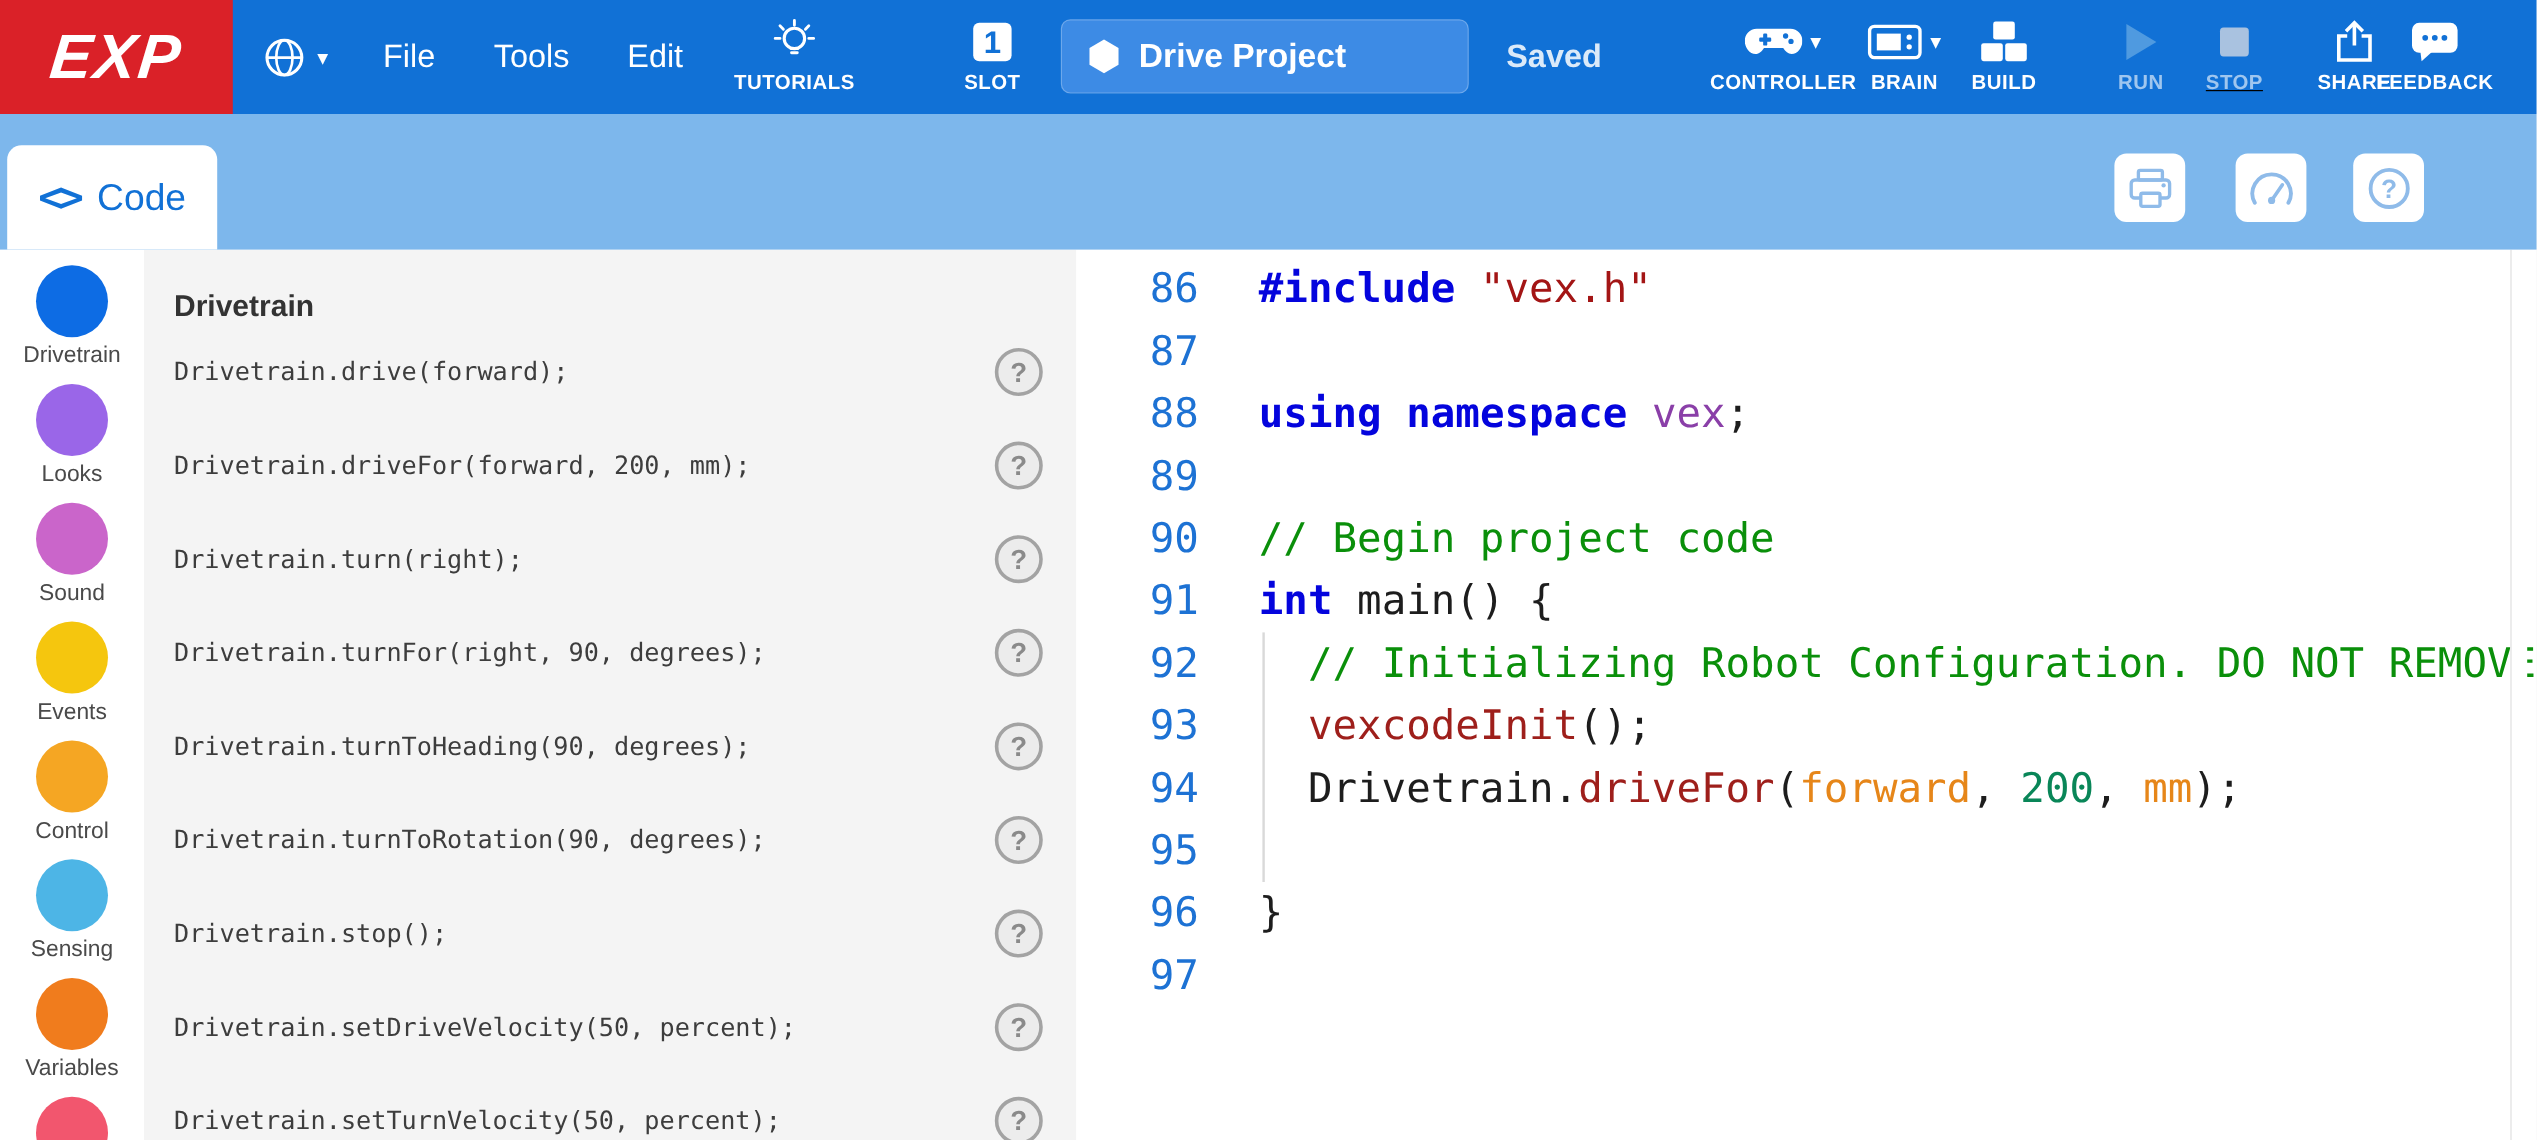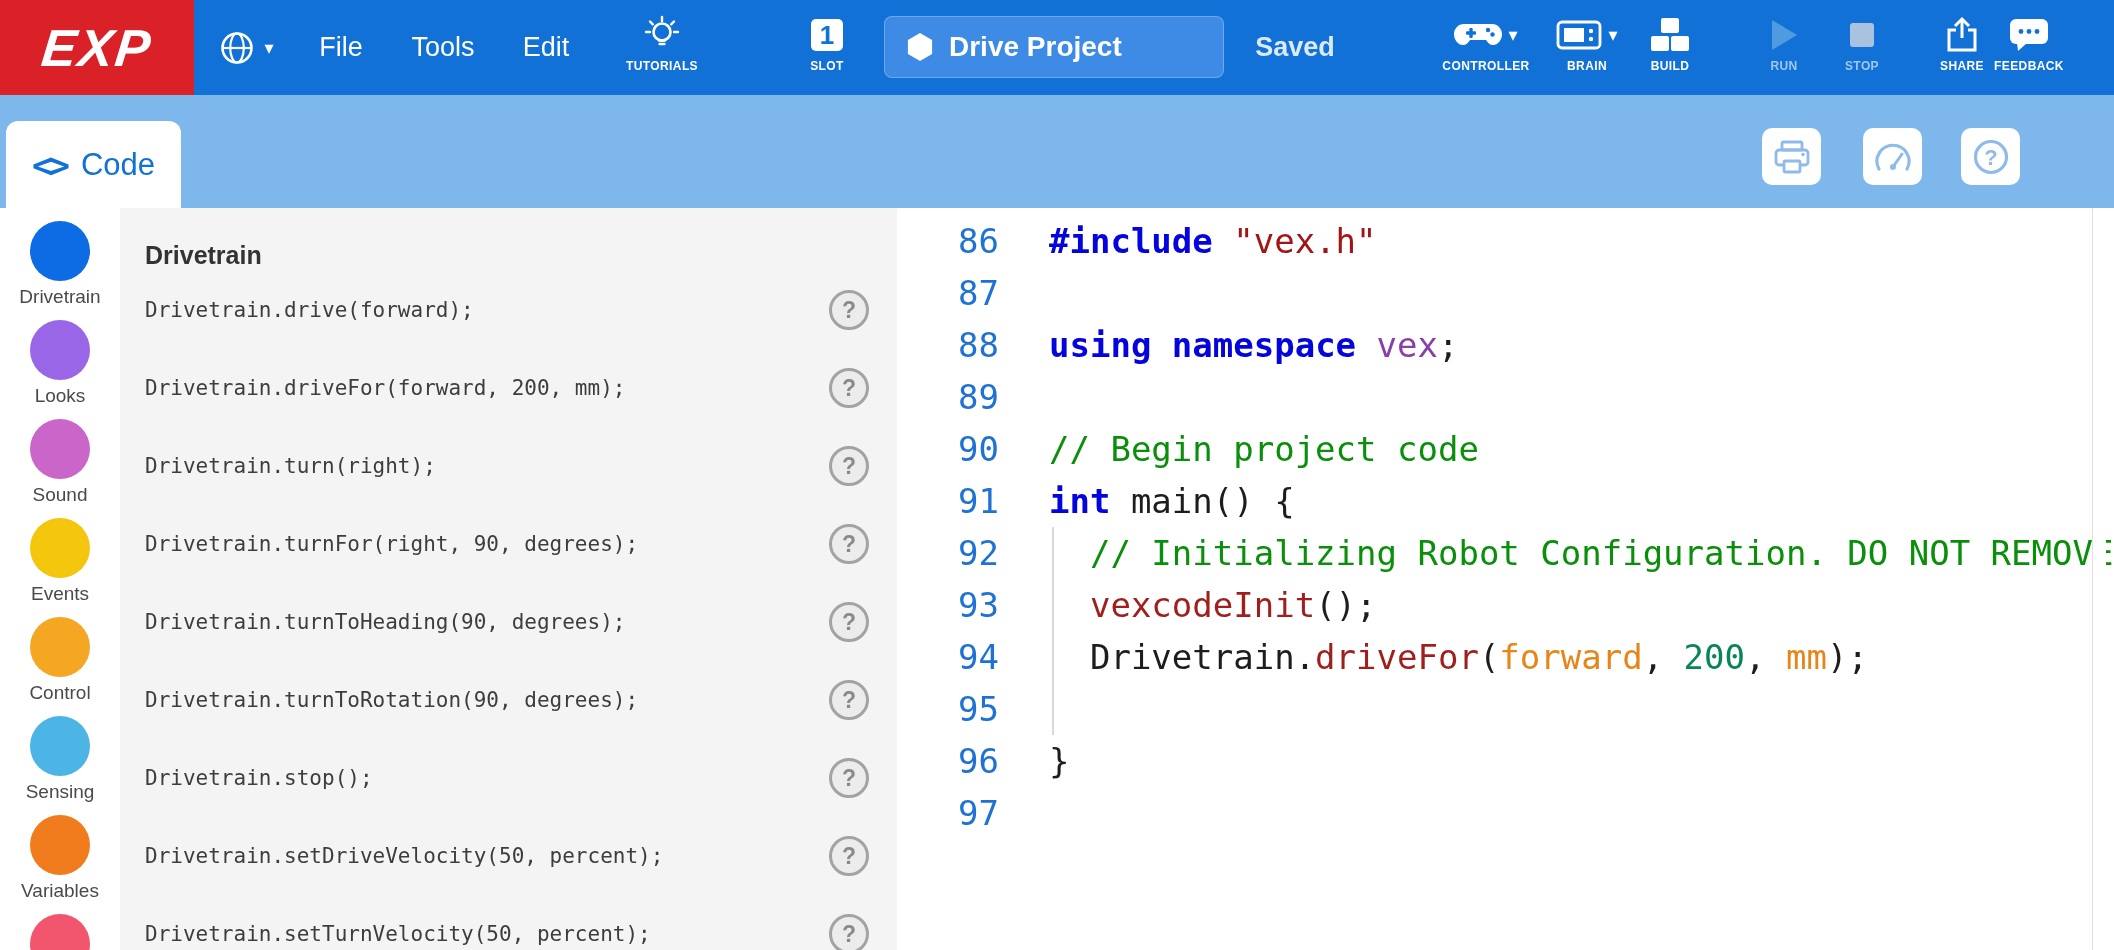--- a/index.html
+++ b/index.html
@@ -19,29 +19,29 @@
   .nav-globe  { left:198px; width:96px; gap:8px; }
   .nav-file   { left:302px; width:78px; }
   .nav-tools  { left:398px; width:90px; }
   .nav-edit   { left:506px; width:80px;text-align:center; }
   .nav-saved  { left:1250px; width:90px; color:rgba(255,255,255,.85); cursor:default;font-weight:bold; }
 
   .caret { color:#fff; font-size:18px; line-height:1; }
 
   .nav-icon-item { position:absolute; top:14px; display:flex; flex-direction:column; align-items:center; cursor:pointer; }
   .nav-icon-item .ico { height:42px; display:flex; align-items:center; justify-content:center; gap:6px; }
-  .nav-icon-item .lbl { margin-top:3px; font-size:12px; font-weight:bold; color:#fff; letter-spacing:.4px; white-space:nowrap; }
+  .nav-icon-item .lbl { margin-top:3px; font-size:17px; font-weight:bold; color:#fff; letter-spacing:.4px; white-space:nowrap; }
   .nav-icon-item .lbl.dim { color:rgba(255,255,255,.6); }
   .ni-tutorials { left:602px;  width:120px; }
   .ni-slot      { left:782px;  width:90px;  }
   .ni-controller{ left:1426px; width:120px; }
   .ni-brain     { left:1545px; width:84px;  }
   .ni-build     { left:1630px; width:80px;text-align:center;  }
   .ni-run       { left:1749px; width:70px;  }
-  .ni-stop      { left:1827px; width:70px;  }
+  .ni-stop      { left:1827px; width:70px;text-decoration:underline;  }
   .ni-share     { left:1922px; width:80px;  }
   .ni-feedback  { left:1979px; width:100px; }
 
   .project-box { position:absolute; left:884px; top:16px; width:340px; height:62px;
                  background:var(--project-box-bg,#3d8be5); border:1px solid rgba(255,255,255,.25); border-radius:8px;
                  display:flex; align-items:center; padding-left:20px; gap:14px; cursor:pointer; }
   .project-box .pname { color:#fff; font-size:28px; font-weight:bold; white-space:nowrap; }
 
   
   .tabbar { position:absolute; left:0; top:95px; right:0; height:113px; background:var(--tabbar-bg,#7db7ec); z-index:4; }

